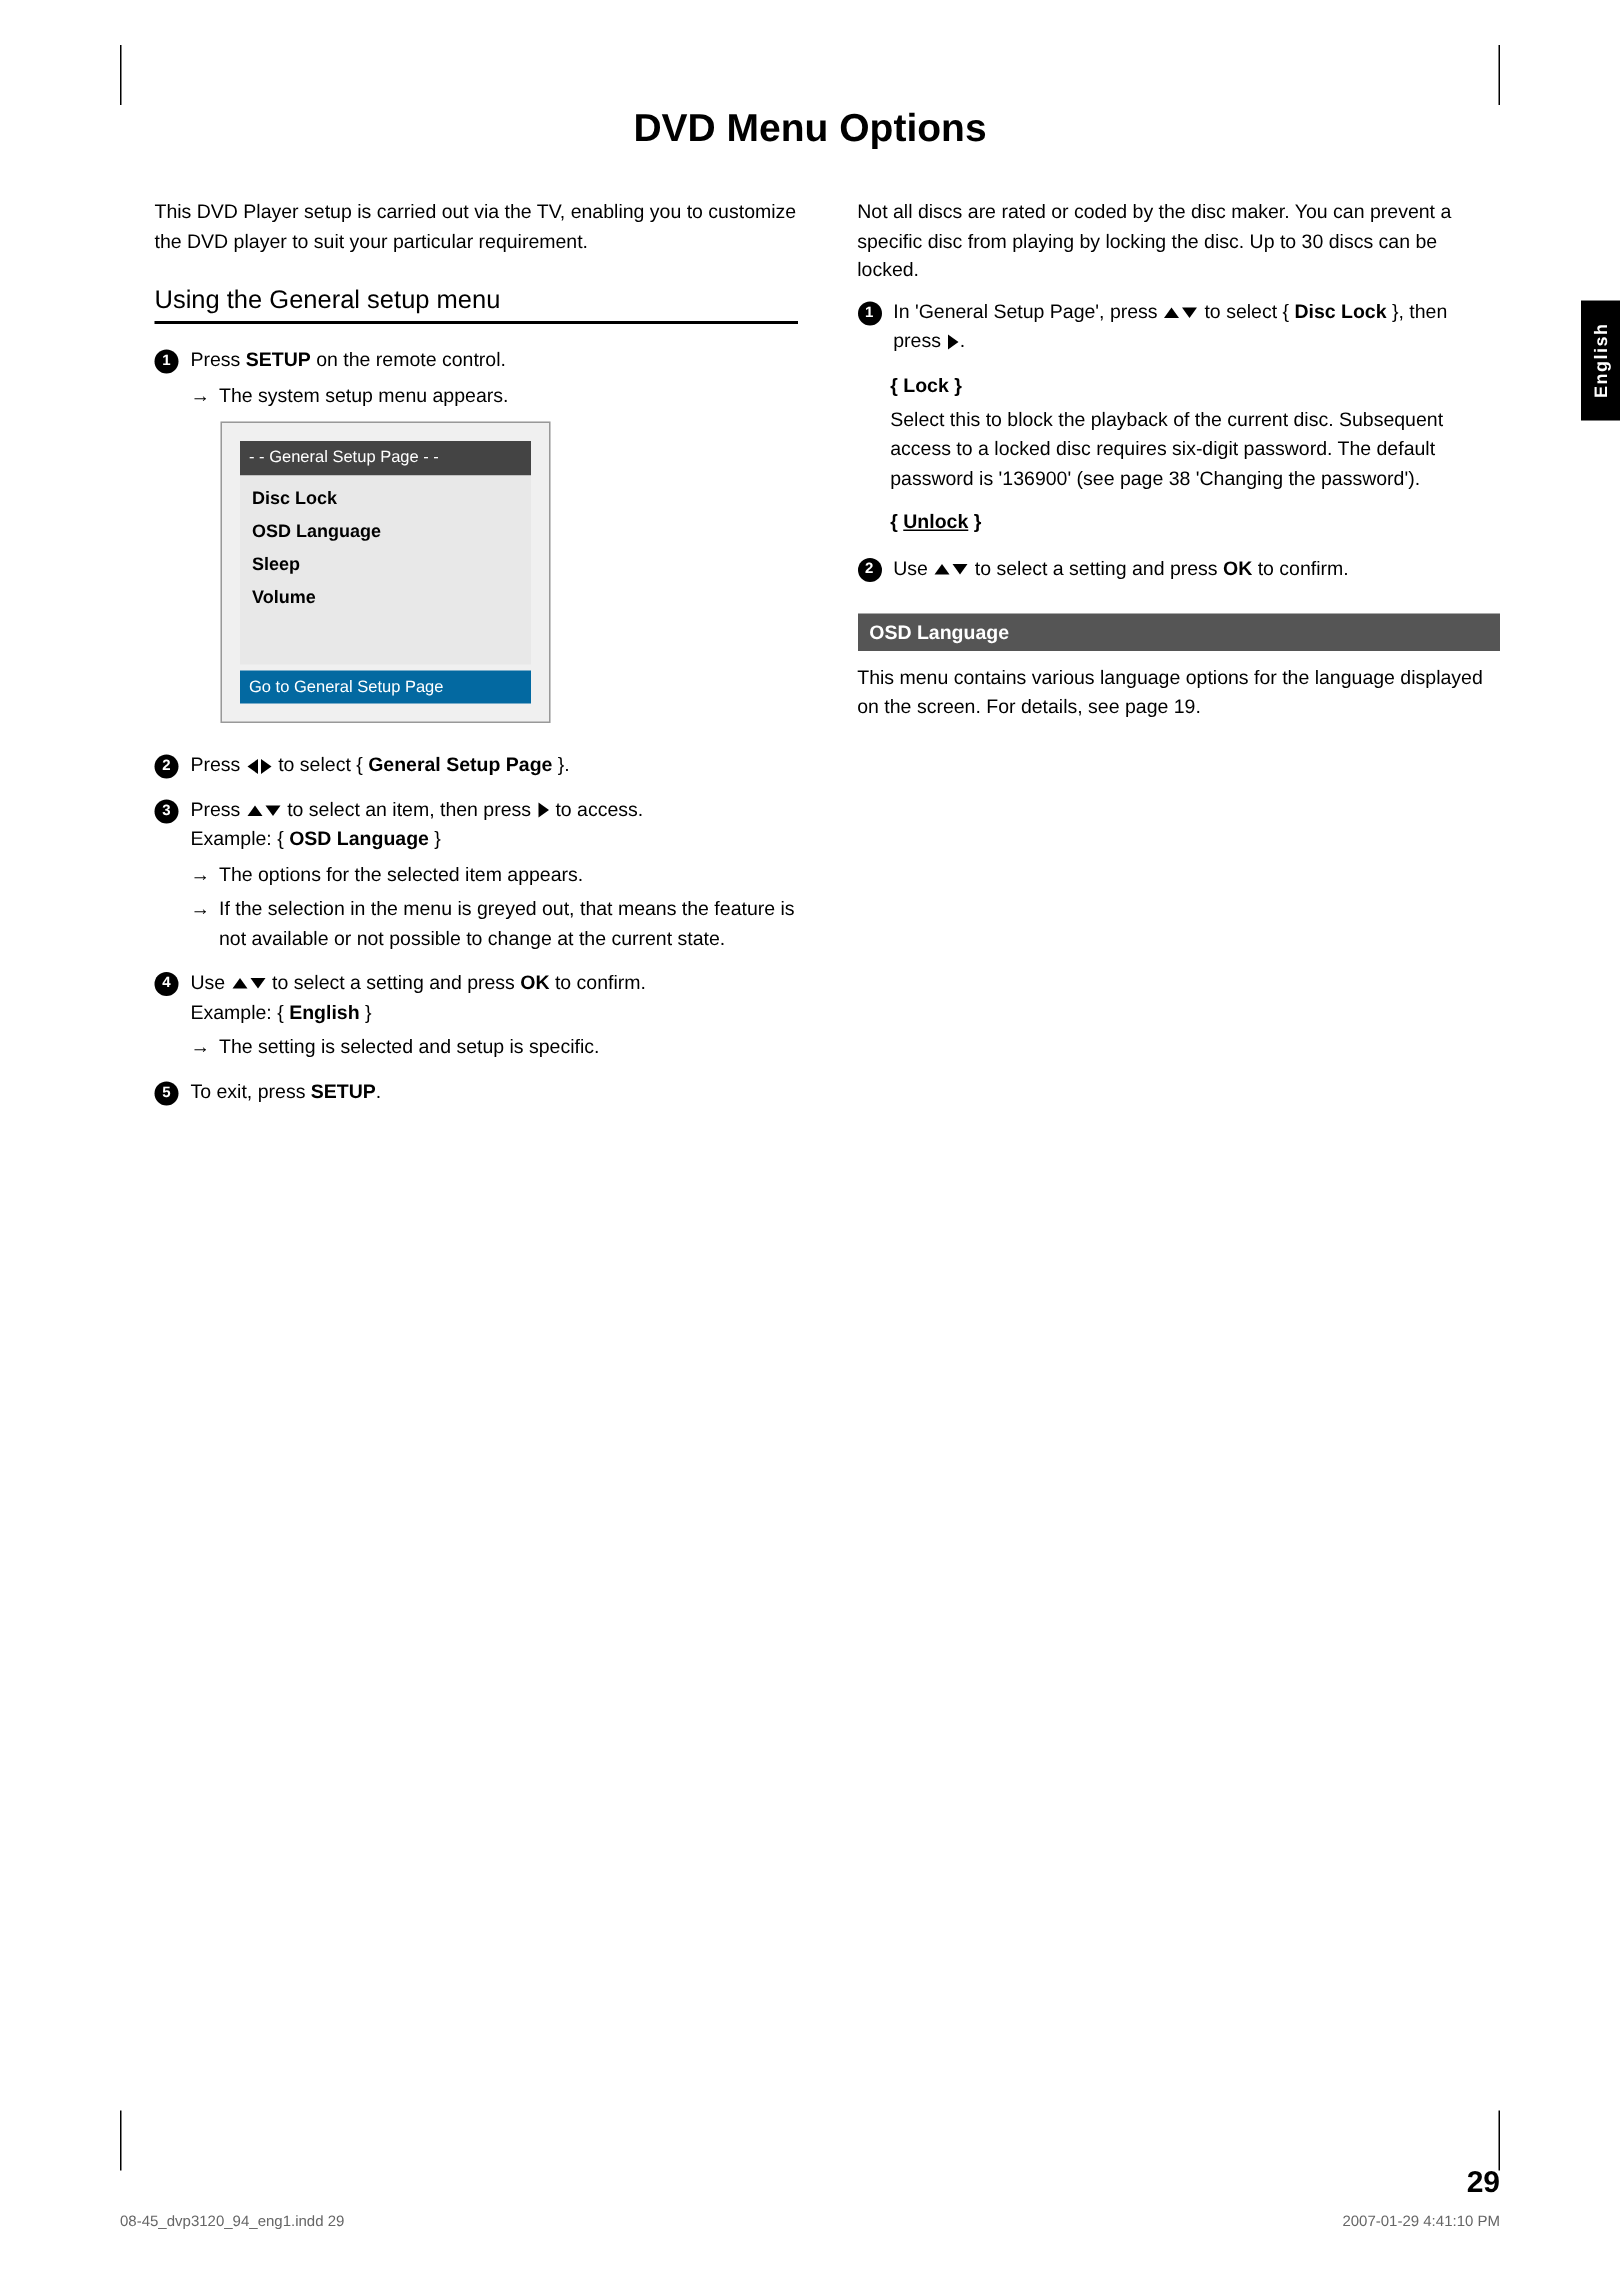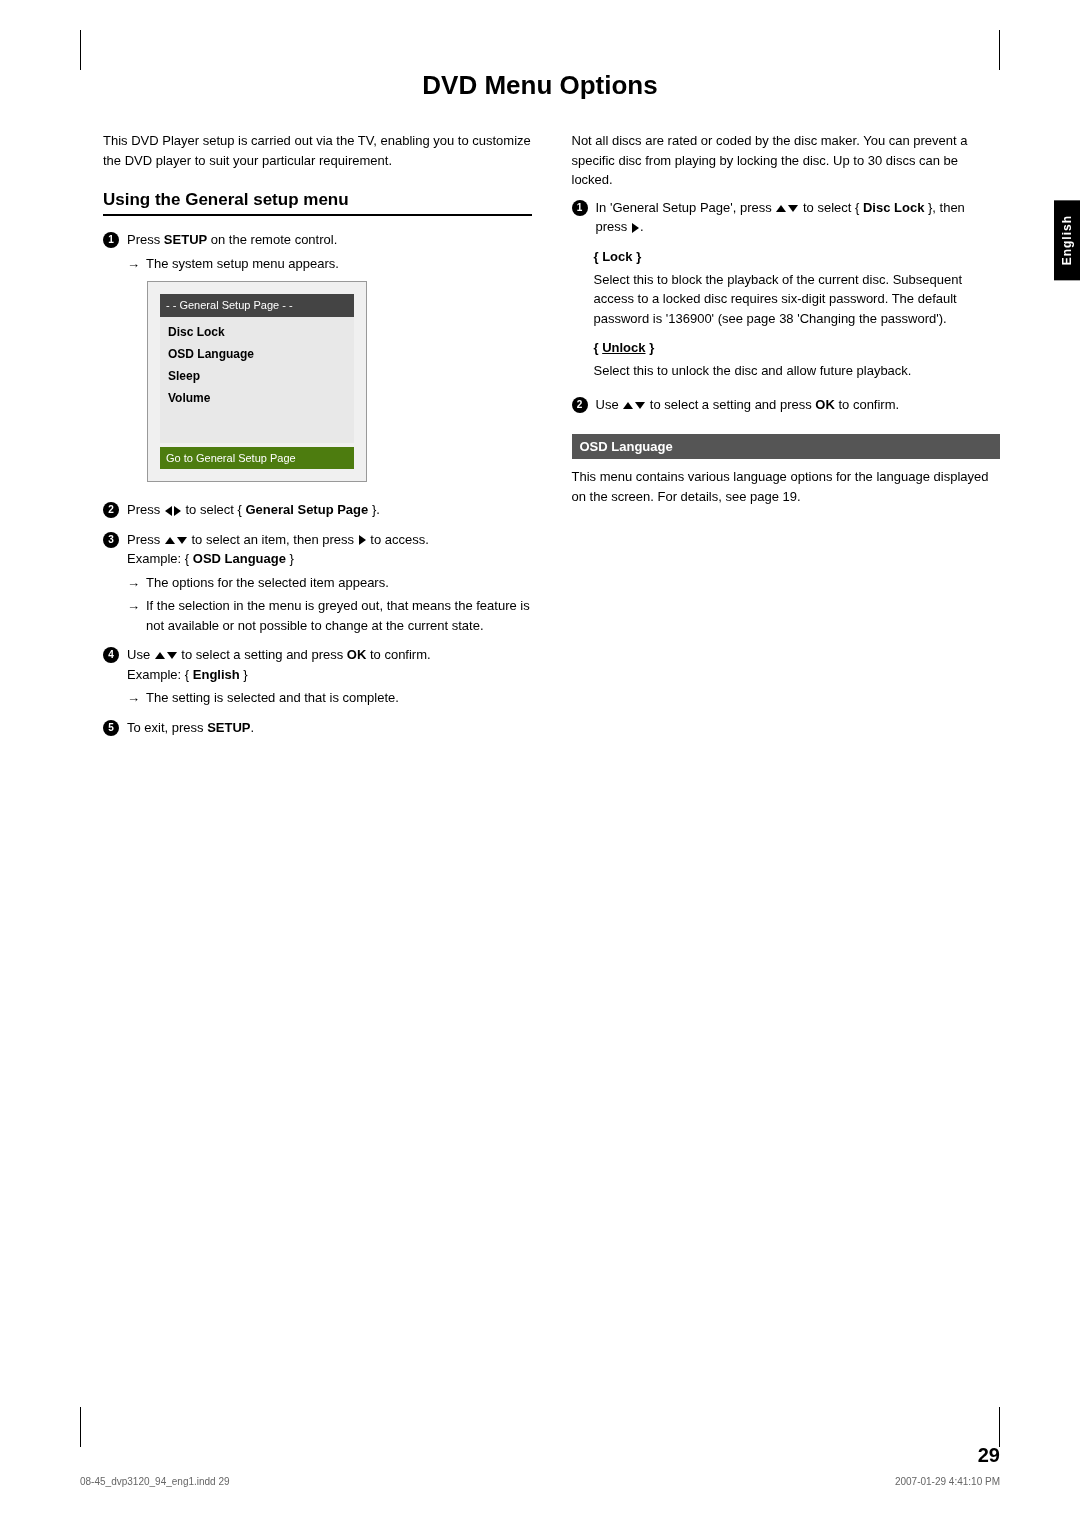--- a/index.html
+++ b/index.html
@@ -96,21 +96,21 @@
     
     .intro-text {
       font-size: 13px;
       line-height: 1.5;
       margin-bottom: 20px;
     }
 
     
     .section-heading {
       font-size: 17px;
-      font-weight: bold;
+      font-weight: normal;
       border-bottom: 2px solid #000;
       padding-bottom: 4px;
       margin-bottom: 14px;
     }
 
     
     .step {
       display: flex;
       align-items: flex-start;
       margin-bottom: 10px;
@@ -169,21 +169,21 @@
       padding: 4px 8px;
       background: #e8e8e8;
     }
     .screen-menu-item {
       font-size: 12px;
       padding: 2px 0;
       font-weight: bold;
       color: #000;
     }
     .screen-bottom-bar {
-      background: #4d7c0f;
+      background: #0369a1;
       color: #fff;
       font-size: 11px;
       padding: 3px 6px;
       margin-top: 4px;
     }
 
     
     .right-section-heading {
       background: #555;
       color: #fff;
@@ -374,21 +374,21 @@
 
       <div class="step">
         <span class="step-num">
           <span style="display:inline-block;width:16px;height:16px;background:#000;color:#fff;border-radius:50%;font-size:10px;text-align:center;line-height:16px;font-weight:bold;">4</span>
         </span>
         <div class="step-content">
           Use <span class="tri-up"></span><span class="tri-down"></span> to select a setting and press <strong>OK</strong> to confirm.<br>
           Example: { <strong>English</strong> }
           <div class="sub-item">
             <span class="sub-arrow">→</span>
-            <span class="sub-text">The setting is selected and that is complete.</span>
+            <span class="sub-text">The setting is selected and setup is specific.</span>
           </div>
         </div>
       </div>
 
       <div class="step">
         <span class="step-num">
           <span style="display:inline-block;width:16px;height:16px;background:#000;color:#fff;border-radius:50%;font-size:10px;text-align:center;line-height:16px;font-weight:bold;">5</span>
         </span>
         <div class="step-content">
           To exit, press <strong>SETUP</strong>.
@@ -411,21 +411,20 @@
         </div>
       </div>
 
       <div style="margin-left:22px; margin-bottom:10px;">
         <div class="right-subsection-heading">{ <strong>Lock</strong> }</div>
         <p class="right-text">Select this to block the playback of the current disc. Subsequent access to a locked disc requires six-digit password. The default password is '136900' (see page 38 'Changing the password').</p>
       </div>
 
       <div style="margin-left:22px; margin-bottom:14px;">
         <div class="right-subsection-heading">{ <span class="underline-text">Unlock</span> }</div>
-        <p class="right-text">Select this to unlock the disc and allow future playback.</p>
       </div>
 
       <div class="step" style="margin-bottom:20px;">
         <span class="step-num">
           <span style="display:inline-block;width:16px;height:16px;background:#000;color:#fff;border-radius:50%;font-size:10px;text-align:center;line-height:16px;font-weight:bold;">2</span>
         </span>
         <div class="step-content">
           Use <span class="tri-up"></span><span class="tri-down"></span> to select a setting and press <strong>OK</strong> to confirm.
         </div>
       </div>

